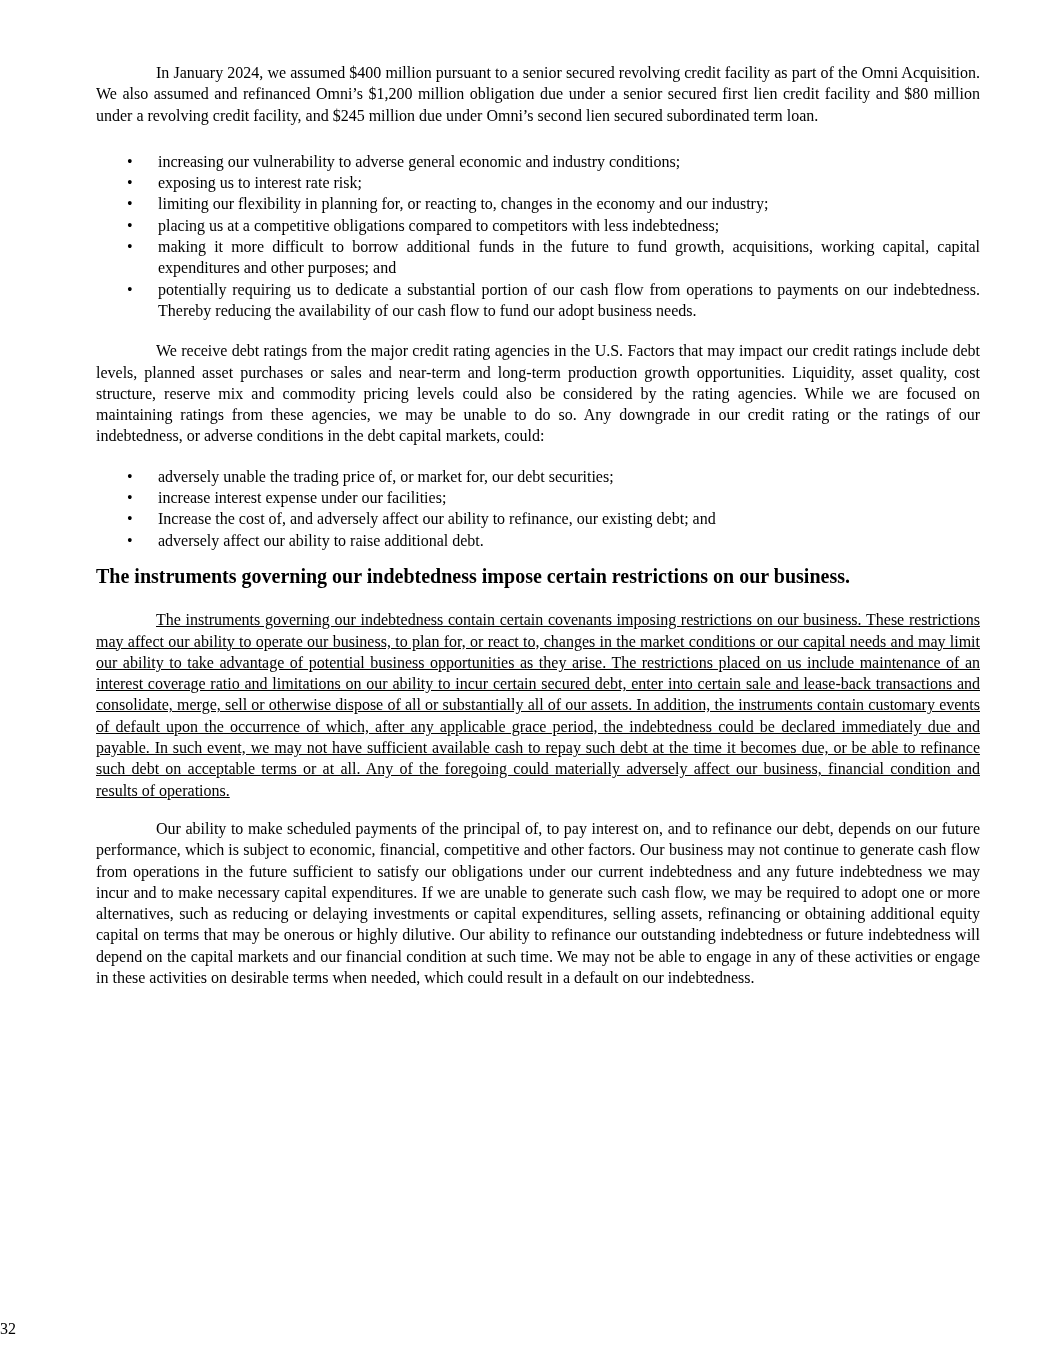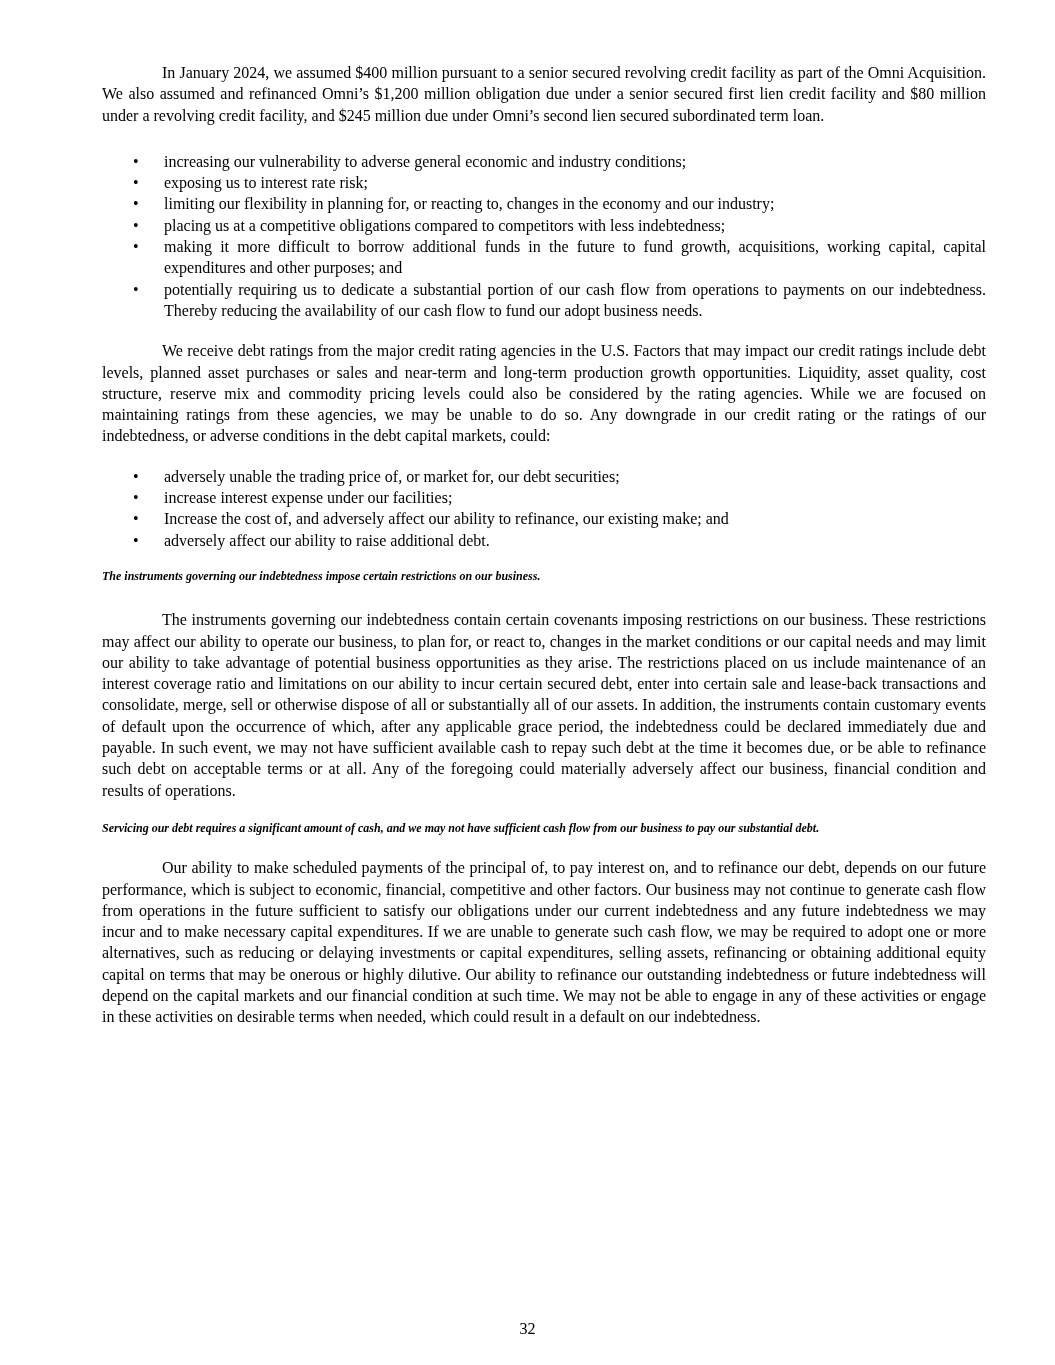--- a/index.html
+++ b/index.html
@@ -10,21 +10,21 @@
     background: #ffffff;
     color: #000000;
     font-family: "Liberation Serif", "DejaVu Serif", serif;
     font-size: 16px;
     line-height: 21.3px;
     overflow: hidden;
   }
   .content {
     position: absolute;
     top: 62px;
-    left: 102px;
+    left: 96px;
     width: 884px;
   }
   p.body {
     margin: 0 0 19px 0;
     text-align: justify;
   }
   p.indent { text-indent: 60px; }
   p.first-para { margin-bottom: 25px; }
   p.intro { margin-bottom: 0; }
   .bullet-list { margin: 0 0 19px 0; }
@@ -38,35 +38,33 @@
     width: 31px;
     margin-left: 31px;
     text-align: left;
   }
   .bullet-text {
     flex: 1 1 auto;
     text-align: justify;
   }
   h2.risk-heading {
     margin: 0 0 22px 0;
-    font-size: 12px;
+    font-size: 20px;
     font-weight: bold;
-    font-style: italic;
     text-align: justify;
     line-height: 21.3px;
   }
   h2.risk-heading.second { margin-bottom: 18px; }
-  p.para3 { margin-bottom: 17px; }
+  p.para3 { margin-bottom: 17px; text-decoration: underline; }
   p.last { margin-bottom: 2px; }
   .footer {
     position: absolute;
     top: 1318px;
     left: 0;
     width: 100%;
-    text-align: center;
   }
 </style>
 </head>
 <body>
 
 <div class="page">
   <div class="content">
 
     <p class="body indent first-para">In January 2024, we assumed $400 million pursuant to a senior secured revolving credit facility as part of the Omni Acquisition. We also assumed and refinanced Omni’s $1,200 million obligation due under a senior secured first lien credit facility and $80 million under a revolving credit facility, and $245 million due under Omni’s second lien secured subordinated term loan.</p>
 
@@ -113,33 +111,32 @@
           <span class="bullet-text">adversely unable the trading price of, or market for, our debt securities;</span>
         </div>
 
         <div class="bullet-item">
           <span class="bullet-marker">•</span>
           <span class="bullet-text">increase interest expense under our facilities;</span>
         </div>
 
         <div class="bullet-item">
           <span class="bullet-marker">•</span>
-          <span class="bullet-text">Increase the cost of, and adversely affect our ability to refinance, our existing make; and</span>
+          <span class="bullet-text">Increase the cost of, and adversely affect our ability to refinance, our existing debt; and</span>
         </div>
 
         <div class="bullet-item">
           <span class="bullet-marker">•</span>
           <span class="bullet-text">adversely affect our ability to raise additional debt.</span>
         </div>
       </div>
 
     <h2 class="risk-heading">The instruments governing our indebtedness impose certain restrictions on our business.</h2>
 
     <p class="body indent para3">The instruments governing our indebtedness contain certain covenants imposing restrictions on our business. These restrictions may affect our ability to operate our business, to plan for, or react to, changes in the market conditions or our capital needs and may limit our ability to take advantage of potential business opportunities as they arise. The restrictions placed on us include maintenance of an interest coverage ratio and limitations on our ability to incur certain secured debt, enter into certain sale and lease-back transactions and consolidate, merge, sell or otherwise dispose of all or substantially all of our assets. In addition, the instruments contain customary events of default upon the occurrence of which, after any applicable grace period, the indebtedness could be declared immediately due and payable. In such event, we may not have sufficient available cash to repay such debt at the time it becomes due, or be able to refinance such debt on acceptable terms or at all. Any of the foregoing could materially adversely affect our business, financial condition and results of operations.</p>
 
-    <h2 class="risk-heading second">Servicing our debt requires a significant amount of cash, and we may not have sufficient cash flow from our business to pay our substantial debt.</h2>
 
     <p class="body indent last">Our ability to make scheduled payments of the principal of, to pay interest on, and to refinance our debt, depends on our future performance, which is subject to economic, financial, competitive and other factors. Our business may not continue to generate cash flow from operations in the future sufficient to satisfy our obligations under our current indebtedness and any future indebtedness we may incur and to make necessary capital expenditures. If we are unable to generate such cash flow, we may be required to adopt one or more alternatives, such as reducing or delaying investments or capital expenditures, selling assets, refinancing or obtaining additional equity capital on terms that may be onerous or highly dilutive. Our ability to refinance our outstanding indebtedness or future indebtedness will depend on the capital markets and our financial condition at such time. We may not be able to engage in any of these activities or engage in these activities on desirable terms when needed, which could result in a default on our indebtedness.</p>
 
   </div>
 
   <div class="footer">32</div>
 </div>
 
 </body></html>

